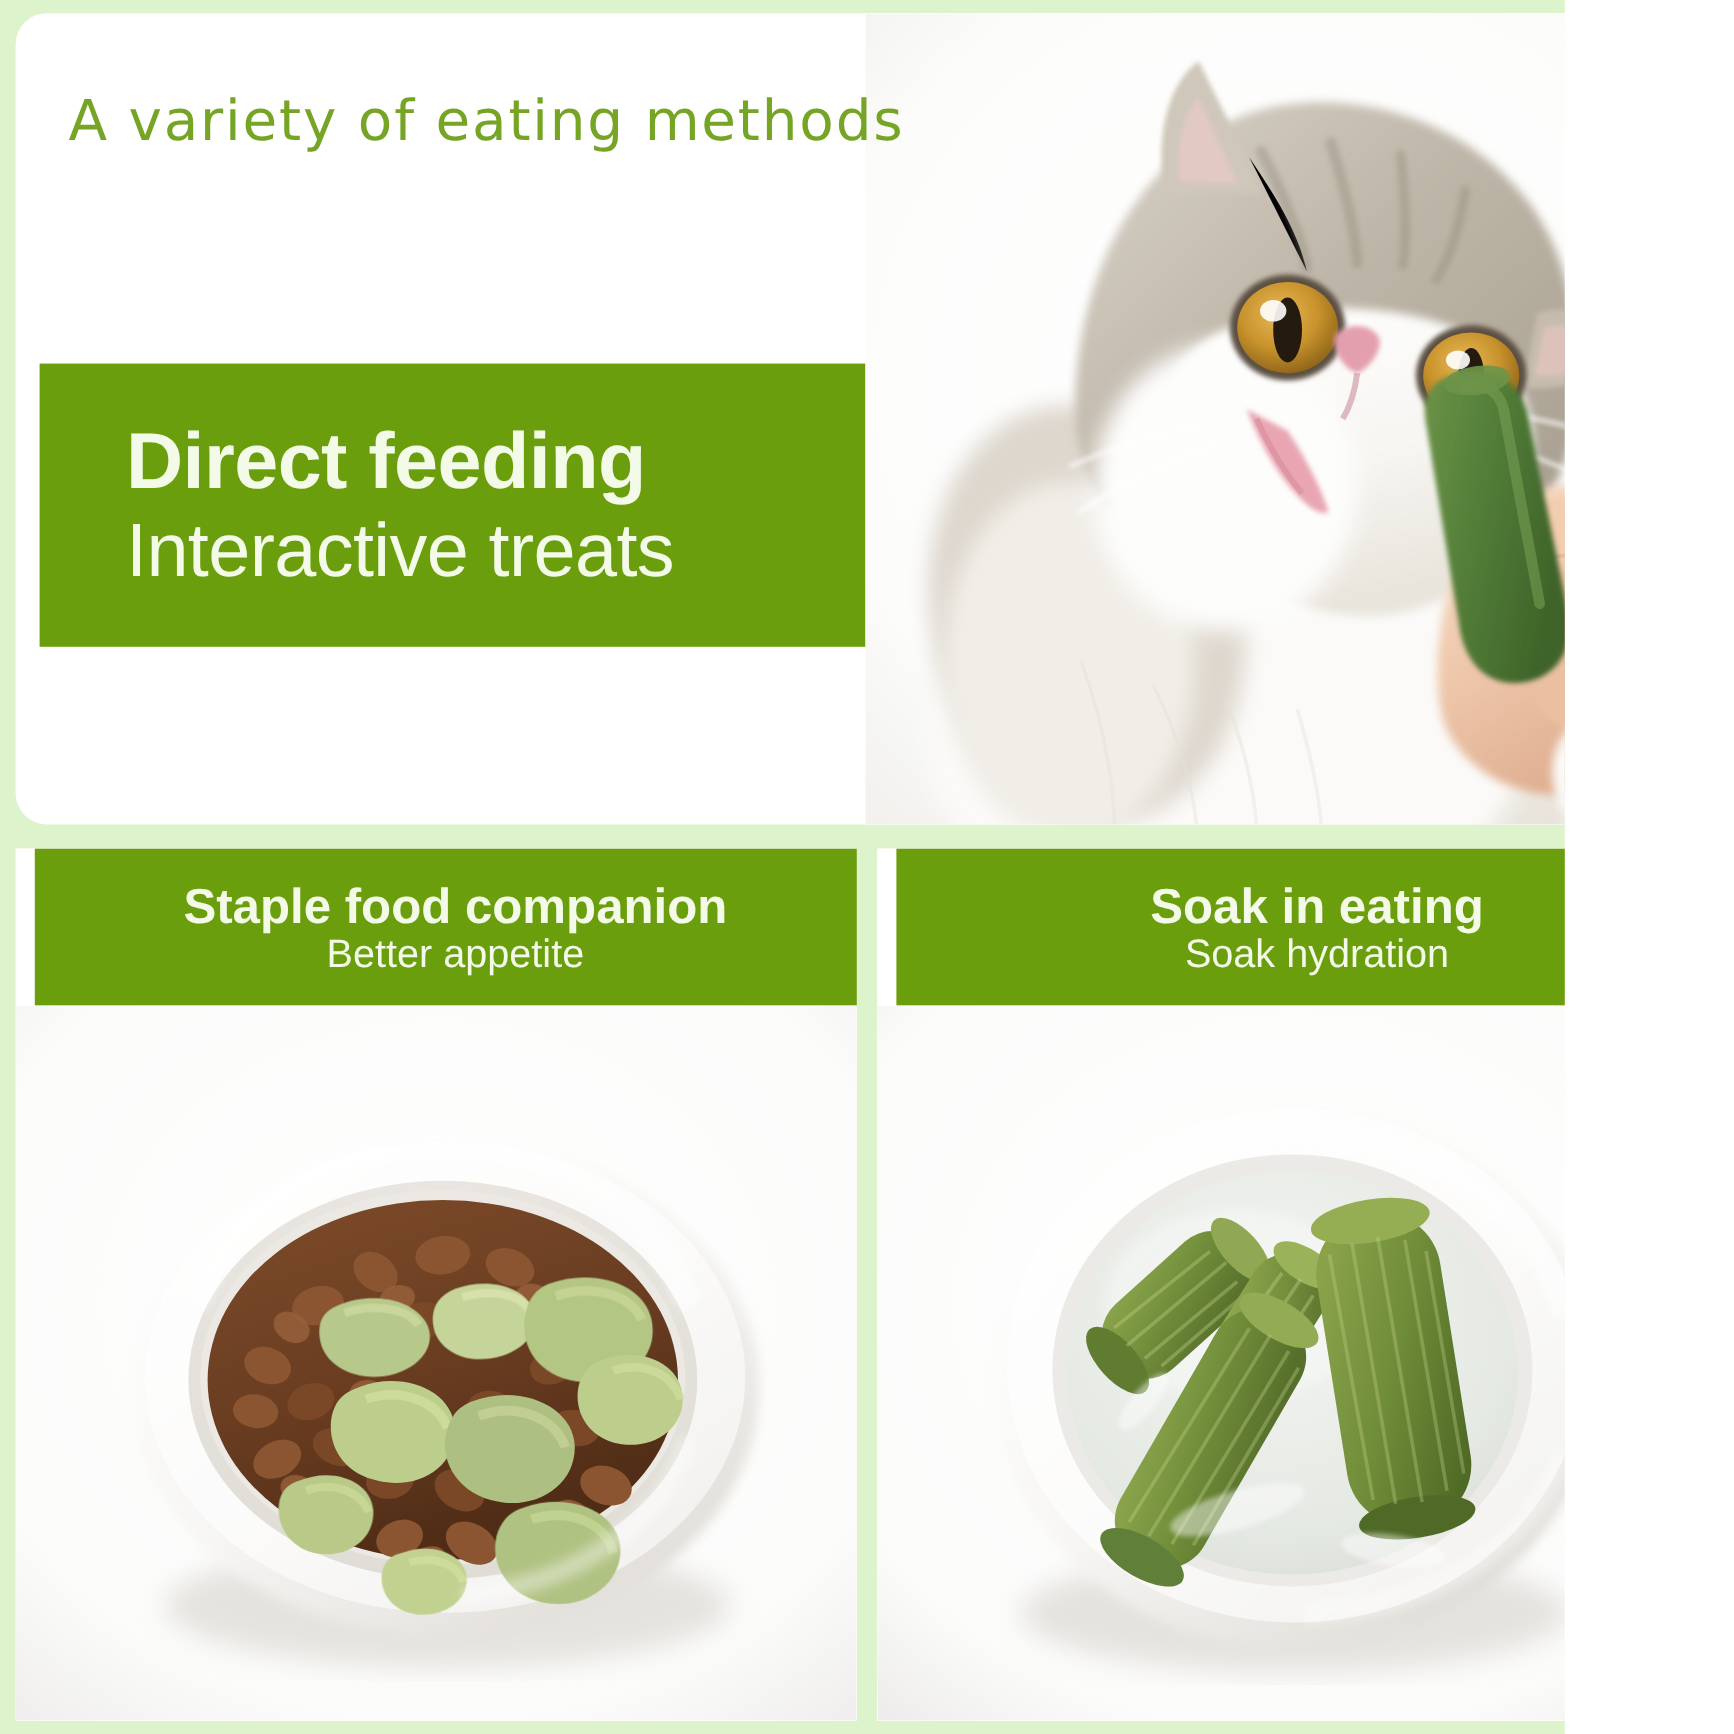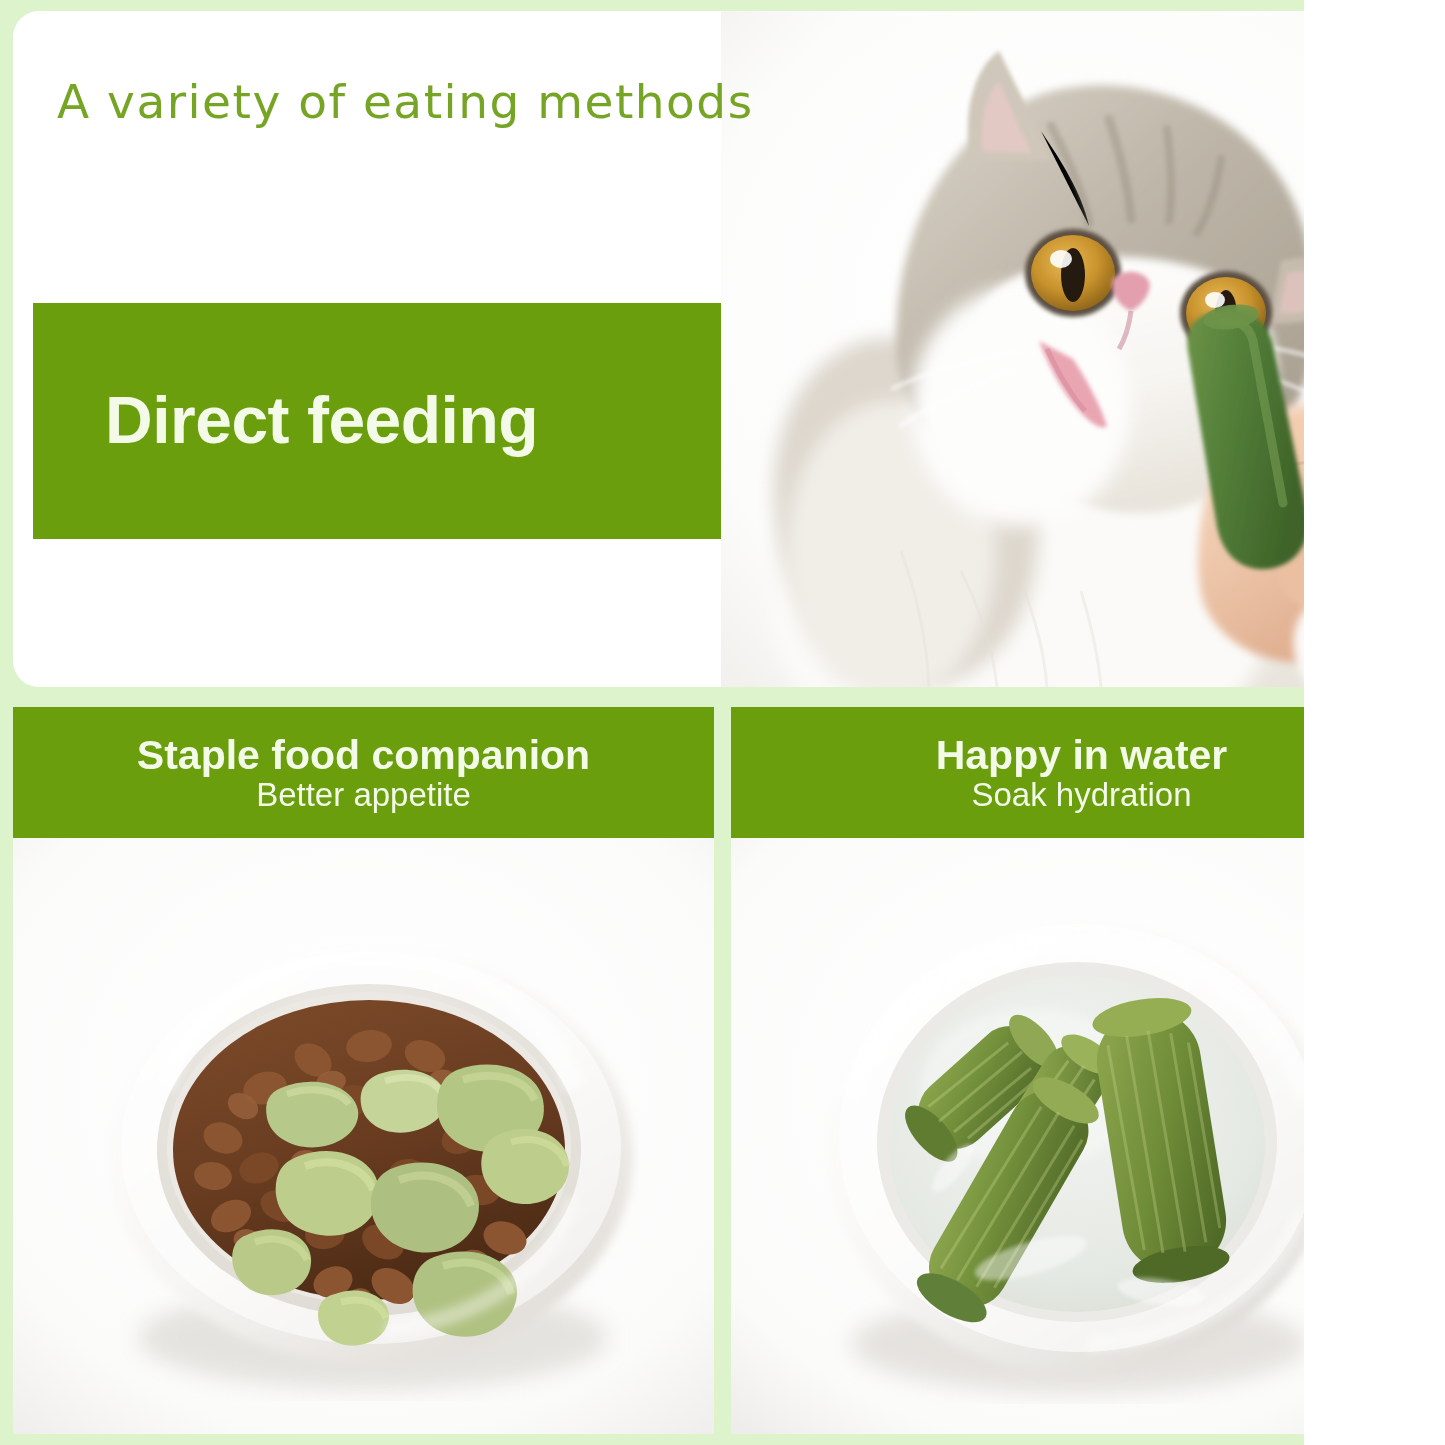--- a/index.html
+++ b/index.html
@@ -101,21 +101,21 @@
     width: 701px;
     height: 727px;
     overflow: hidden;
     background: #ffffff;
   }
   #panel-left  { left: 13px; }
   #panel-right { left: 731px; }
 
   .panel-banner {
     position: absolute;
-    left: 0;
+    left: 16px;
     top: 0;
     width: 100%;
     height: 131px;
     background: #6a9e0c;
     color: #f3fae8;
     display: flex;
     flex-direction: column;
     justify-content: center;
     align-items: center;
     box-sizing: border-box;
@@ -275,20 +275,21 @@
         </g>
       </svg>
     </div>
 
     <div class="poster-title">
       <span>A variety of eating methods</span>
     </div>
 
     <div class="banner" id="banner-direct">
       <div class="line1">Direct feeding</div>
+      <div class="line2">Interactive treats</div>
     </div>
 
   </div>
 
   <div class="panel" id="panel-left">
     <div class="panel-banner">
       <div class="line1">Staple food companion</div>
       <div class="line2">Better appetite</div>
     </div>
 
@@ -402,21 +403,21 @@
         </g>
 
         <path d="M150 250 C178 166 260 118 356 118 C452 118 534 166 562 250" stroke="#ffffff" stroke-width="22" fill="none" opacity=".55" filter="url(#bsoft)"></path>
         <path d="M560 360 C540 430 470 482 372 492" stroke="#ffffff" stroke-width="16" fill="none" opacity=".4" filter="url(#bsoft)"></path>
       </svg>
     </div>
   </div>
 
   <div class="panel" id="panel-right">
     <div class="panel-banner">
-      <div class="line1">Happy in water</div>
+      <div class="line1">Soak in eating</div>
       <div class="line2">Soak hydration</div>
     </div>
 
     <div class="panel-photo">
       <svg width="701" height="596" viewBox="0 0 701 596">
         <defs>
           <radialGradient id="bowlBg2" cx="50%" cy="42%" r="75%">
             <stop offset="0%" stop-color="#ffffff"></stop>
             <stop offset="80%" stop-color="#fbfbfa"></stop>
             <stop offset="100%" stop-color="#eeedeb"></stop>

